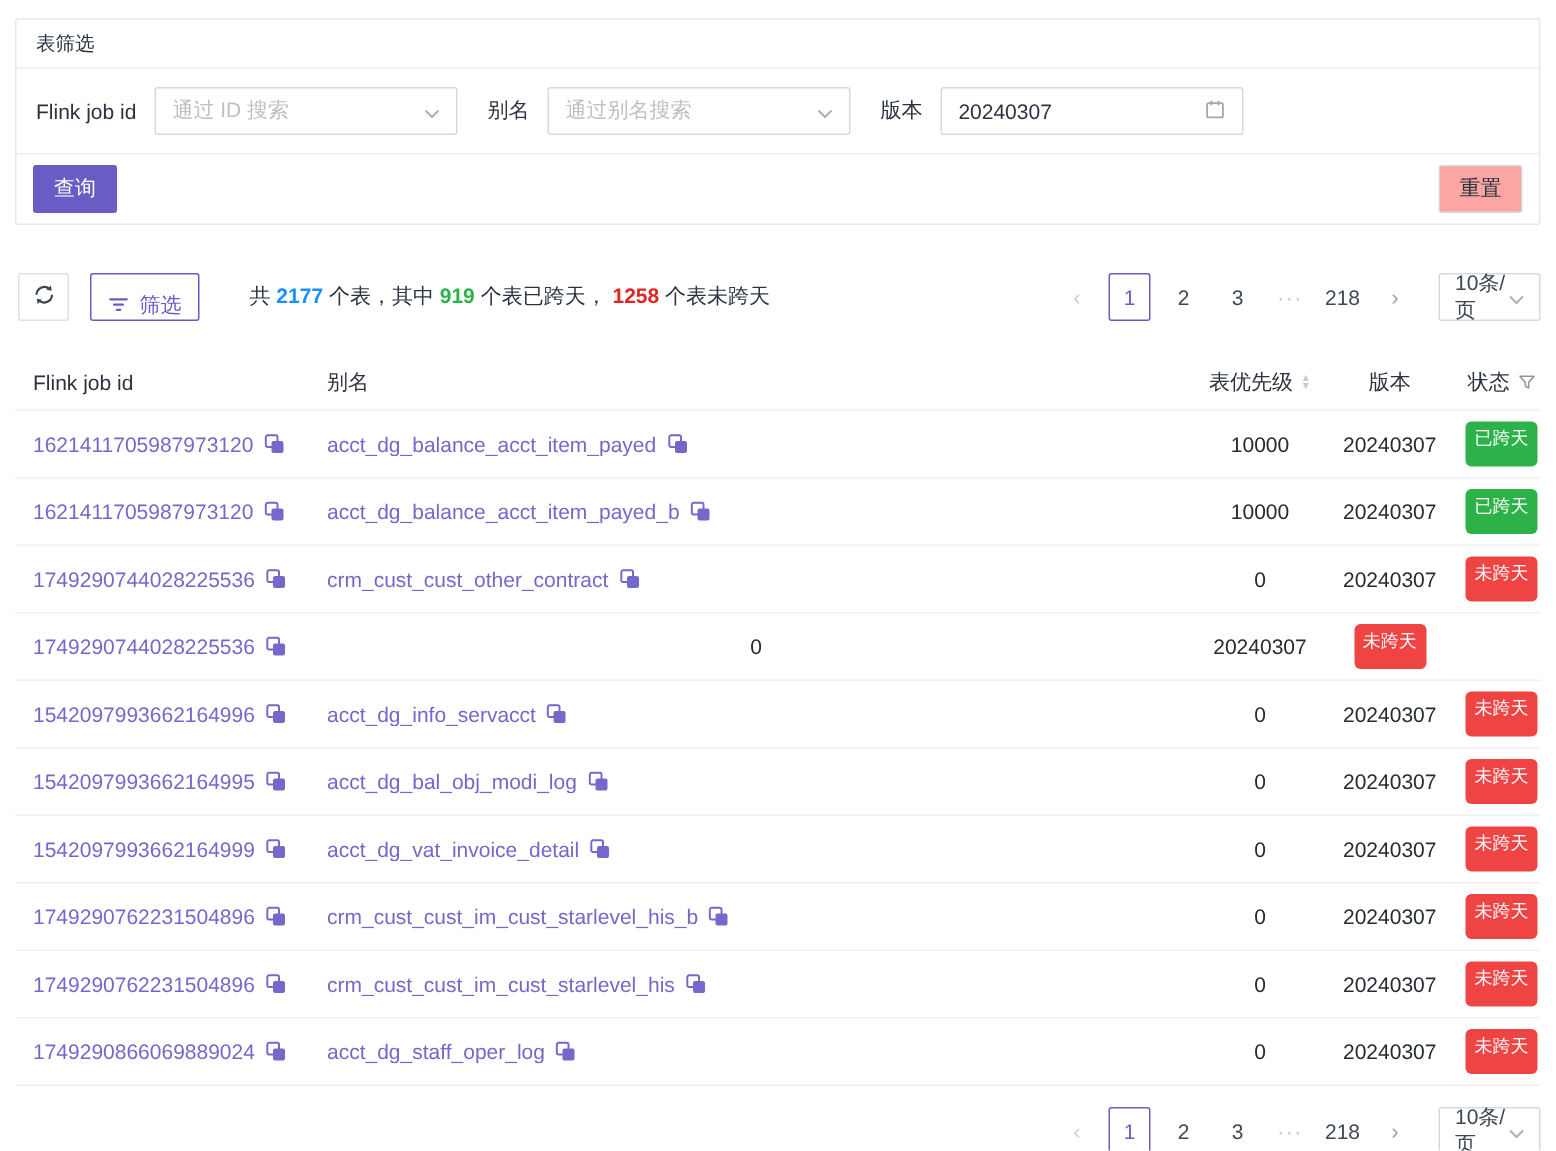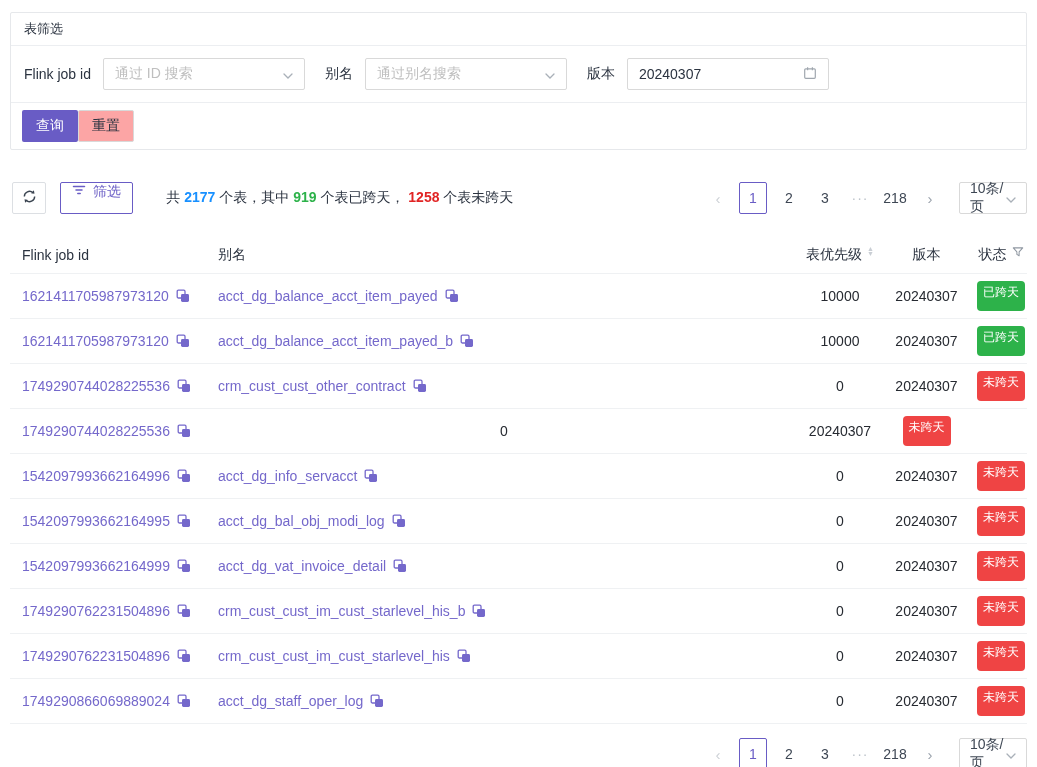--- a/index.html
+++ b/index.html
@@ -12,32 +12,32 @@
   .filter-card-header { height: 33px; line-height: 32px; padding: 0 13px; font-size: 13px;
     border-bottom: 1px solid #ECEEF1; color: #2B3340; }
   .filter-body { display: flex; align-items: center; padding: 12px 13px; border-bottom: 1px solid #ECEEF1; }
   .field { display: flex; align-items: center; }
   .field + .field { margin-left: 20px; }
   .field-label { margin-right: 12px; white-space: nowrap; }
   .control { width: 202px; height: 32px; border: 1px solid #D9D9D9; border-radius: 2px;
     display: flex; align-items: center; justify-content: space-between; padding: 0 11px; background:#fff; cursor: pointer; }
   .placeholder { color: #BFBFBF; }
   .control-value { color: #2B3340; }
-  .filter-footer { display: flex; justify-content: flex-start; align-items: center; padding: 7px 11px; }
+  .filter-footer { display: flex; justify-content: space-between; align-items: center; gap: 10px; padding: 7px 11px; }
   .btn { height: 32px; padding: 0 13px; border-radius: 2px; font-size: 14px; display: inline-flex;
     align-items: center; justify-content: center; cursor: pointer; border: 1px solid transparent; }
   .btn-primary { background: #695CC5; color: #fff; }
   .btn-default { background: #fca5a5; border-color: #D9D9D9; color: #2B3340; }
 
   
   .toolbar { margin: 23px 0 0 2px; display: flex; align-items: center; }
   .icon-btn { width: 34px; height: 32px; border: 1px solid #DCDFE3; border-radius: 2px; background:#fff;
     display: flex; align-items: center; justify-content: center; cursor: pointer; }
   .filter-btn { margin-left: 14px; height: 32px; padding: 0 11px; border: 1px solid #695CC5; border-radius: 2px;
-    color: #695CC5; background: #fff; display: flex; align-items: flex-start; gap: 7px; cursor: pointer; }
+    color: #695CC5; background: #fff; display: flex; align-items: flex-end; gap: 7px; cursor: pointer; }
   .summary { margin-left: 10px; white-space: pre; }
   .num { font-weight: 600; }
   .num-blue { color: #1890FF; }
   .num-green { color: #2DB24A; }
   .num-red { color: #E12424; }
   .toolbar-right { margin-left: auto; }
 
   
   .pager { display: flex; align-items: center; color: #3E4754; }
   .pg-arrow { width: 26px; height: 32px; display: flex; align-items: center; justify-content: center;
@@ -51,21 +51,21 @@
   .size-select { width: 68px; height: 32px; border: 1px solid #D9D9D9; border-radius: 2px; background: #fff;
     display: flex; align-items: center; justify-content: space-between; padding: 0 10px; margin-left: 8px; cursor: pointer; }
 
   
   .table { margin-top: 14px; }
   .thead, .tr { display: grid; grid-template-columns: 196px 596px 76px 97px 52px; align-items: center; }
   .thead { height: 37px; border-bottom: 1px solid #EFF1F3; }
   .tr { height: 45px; border-bottom: 1px solid #EFF1F3; }
   .th { color: #2B3340; font-weight: 500; white-space: nowrap; }
   .th-left { padding-left: 12px; }
-  .th-center { display: flex; justify-content: center; gap: 5px; }
+  .th-center { display: flex; align-items: center; justify-content: center; gap: 5px; }
   .sorter { display: flex; flex-direction: column; line-height: 5px; font-size: 7px; color: #C9CED4; cursor: pointer; }
   .td-id, .td-alias { padding-left: 12px; display: flex; align-items: center; gap: 7px; white-space: nowrap; overflow: hidden; }
   .link { color: #7468CB; text-decoration: none; cursor: pointer; }
   .copy-btn { display: inline-flex; cursor: pointer; flex: none; }
   .td-priority, .td-version { text-align: center; color: #262A31; }
   .td-status { display: flex; justify-content: center; }
   .badge { height: 30px; line-height: 22px; padding: 0 6px; border-radius: 4px; color: #fff; font-size: 12px; white-space: nowrap; }
   .badge-green { background: #2DB24A; }
   .badge-red { background: #ef4444; }
 

